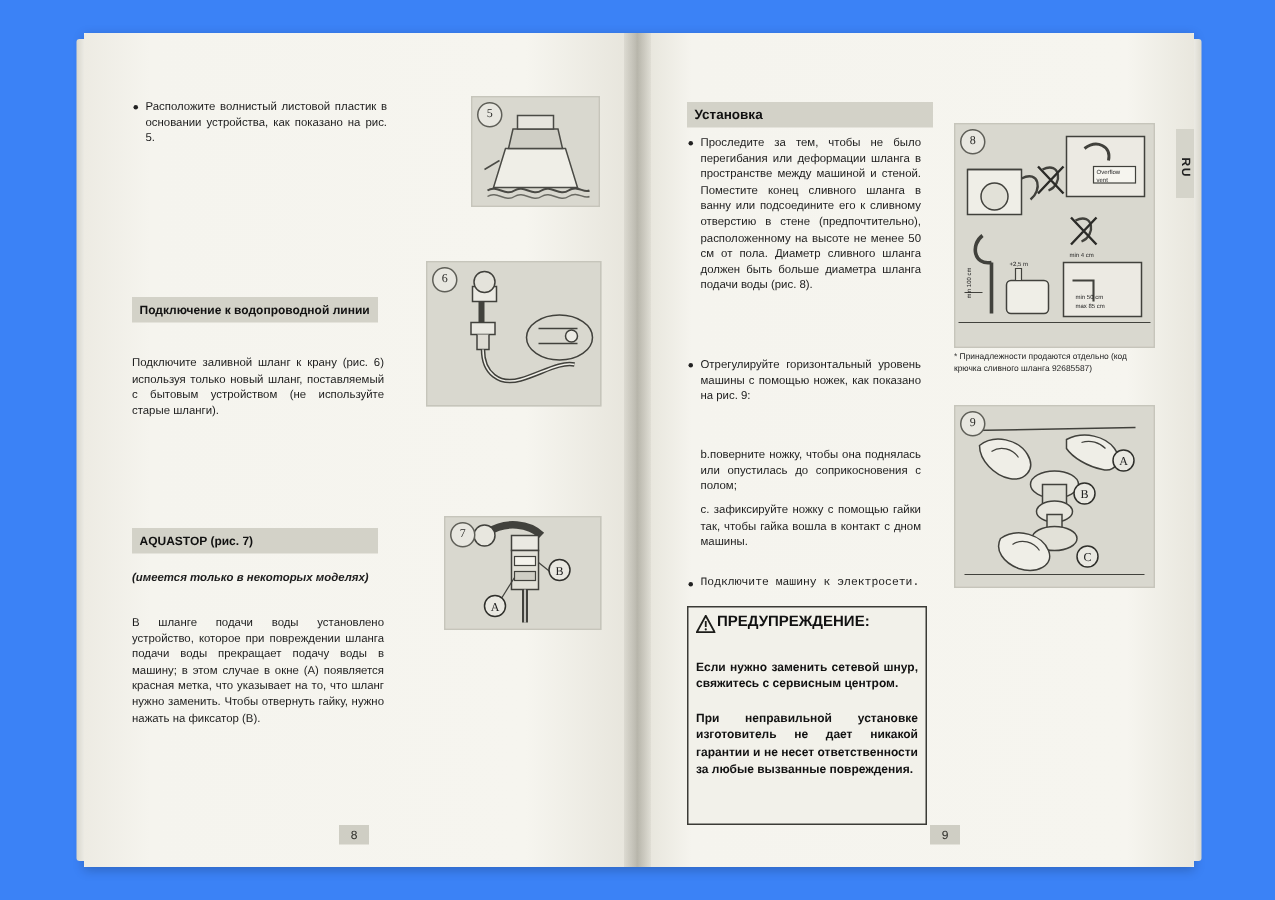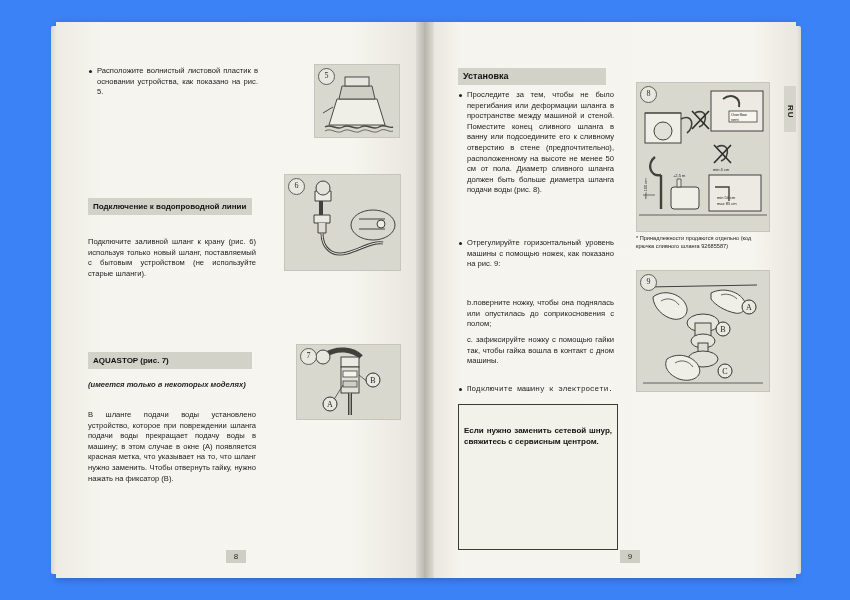--- a/index.html
+++ b/index.html
@@ -262,21 +262,21 @@
           <text x="76" y="38" font-size="8" text-anchor="middle" fill="#222" font-family="Liberation Serif, serif">B</text>
         </svg>
       </div>
       <div class="fignum" style="left:244px;top:326px;">7</div>
 
       <div class="pagenum" style="left:170px;top:528px;">8</div>
     </div>
 
     <div class="page page-right">
 
-      <div class="band-head" style="position:absolute;left:34px;top:46px;width:148px;box-sizing:border-box;font-size:9px;">Установка</div>
+      <div class="band-head" style="position:absolute;left:34px;top:46px;width:164px;box-sizing:border-box;font-size:9px;">Установка</div>
 
       <div style="position:absolute;left:34px;top:68px;width:156px;">
         <div class="bullet-row col-text">
           <span class="bullet-dot"></span>
           <span>Проследите за тем, чтобы не было перегибания или деформации шланга в пространстве между машиной и стеной. Поместите конец сливного шланга в ванну или подсоедините его к сливному отверстию в стене (предпочтительно), расположенному на высоте не менее 50 см от пола. Диаметр сливного шланга должен быть больше диаметра шланга подачи воды (рис. 8).</span>
         </div>
       </div>
 
       <div style="position:absolute;left:34px;top:216px;width:156px;">
         <div class="bullet-row col-text">
@@ -289,21 +289,30 @@
       <div class="col-text" style="position:absolute;left:43px;top:276px;width:147px;">b.поверните ножку, чтобы она поднялась или опустилась до соприкосновения с полом;</div>
 
       <div style="position:absolute;left:34px;top:362px;width:156px;font-family:Liberation Mono, monospace;">
         <div class="bullet-row col-text">
           <span class="bullet-dot"></span>
           <span>Подключите машину к электросети.</span>
         </div>
       </div>
 
       <div class="warnbox" style="left:34px;top:382px;width:160px;height:146px;">
+        <div style="position:relative;height:14px;">
+          <svg width="13" height="12" viewBox="0 0 13 12" style="position:absolute;left:0;top:1px;">
+            <path d="M6.5 0.5 L12.5 11.5 L0.5 11.5 Z" fill="none" stroke="#1d1d1a" stroke-width="1.2"></path>
+            <path d="M6.5 4 v4" stroke="#1d1d1a" stroke-width="1.2"></path>
+            <circle cx="6.5" cy="9.6" r="0.7" fill="#1d1d1a"></circle>
+          </svg>
+          <div class="warn-title">ПРЕДУПРЕЖДЕНИЕ:</div>
+        </div>
         <div class="warn-body">Если нужно заменить сетевой шнур, свяжитесь с сервисным центром.</div>
+        <div class="warn-body" style="margin-top:11px;">При неправильной установке изготовитель не дает никакой гарантии и не несет ответственности за любые вызванные повреждения.</div>
       </div>
 
       <div class="figbox" style="left:212px;top:60px;width:132px;height:148px;">
         <svg width="132" height="148" viewBox="0 0 132 148">
           <rect x="0" y="0" width="132" height="148" fill="#d9d8cf"></rect>
 
           <rect x="8" y="30" width="36" height="30" fill="#efeee7" stroke="#41413c" stroke-width="1"></rect>
           <circle cx="26" cy="48" r="9" fill="#e2e1d8" stroke="#41413c" stroke-width="1"></circle>
           <path d="M8 30 h36" stroke="#41413c" stroke-width="1"></path>
           <path d="M44 36 C56 30, 58 44, 50 50" fill="none" stroke="#41413c" stroke-width="1.6"></path>

